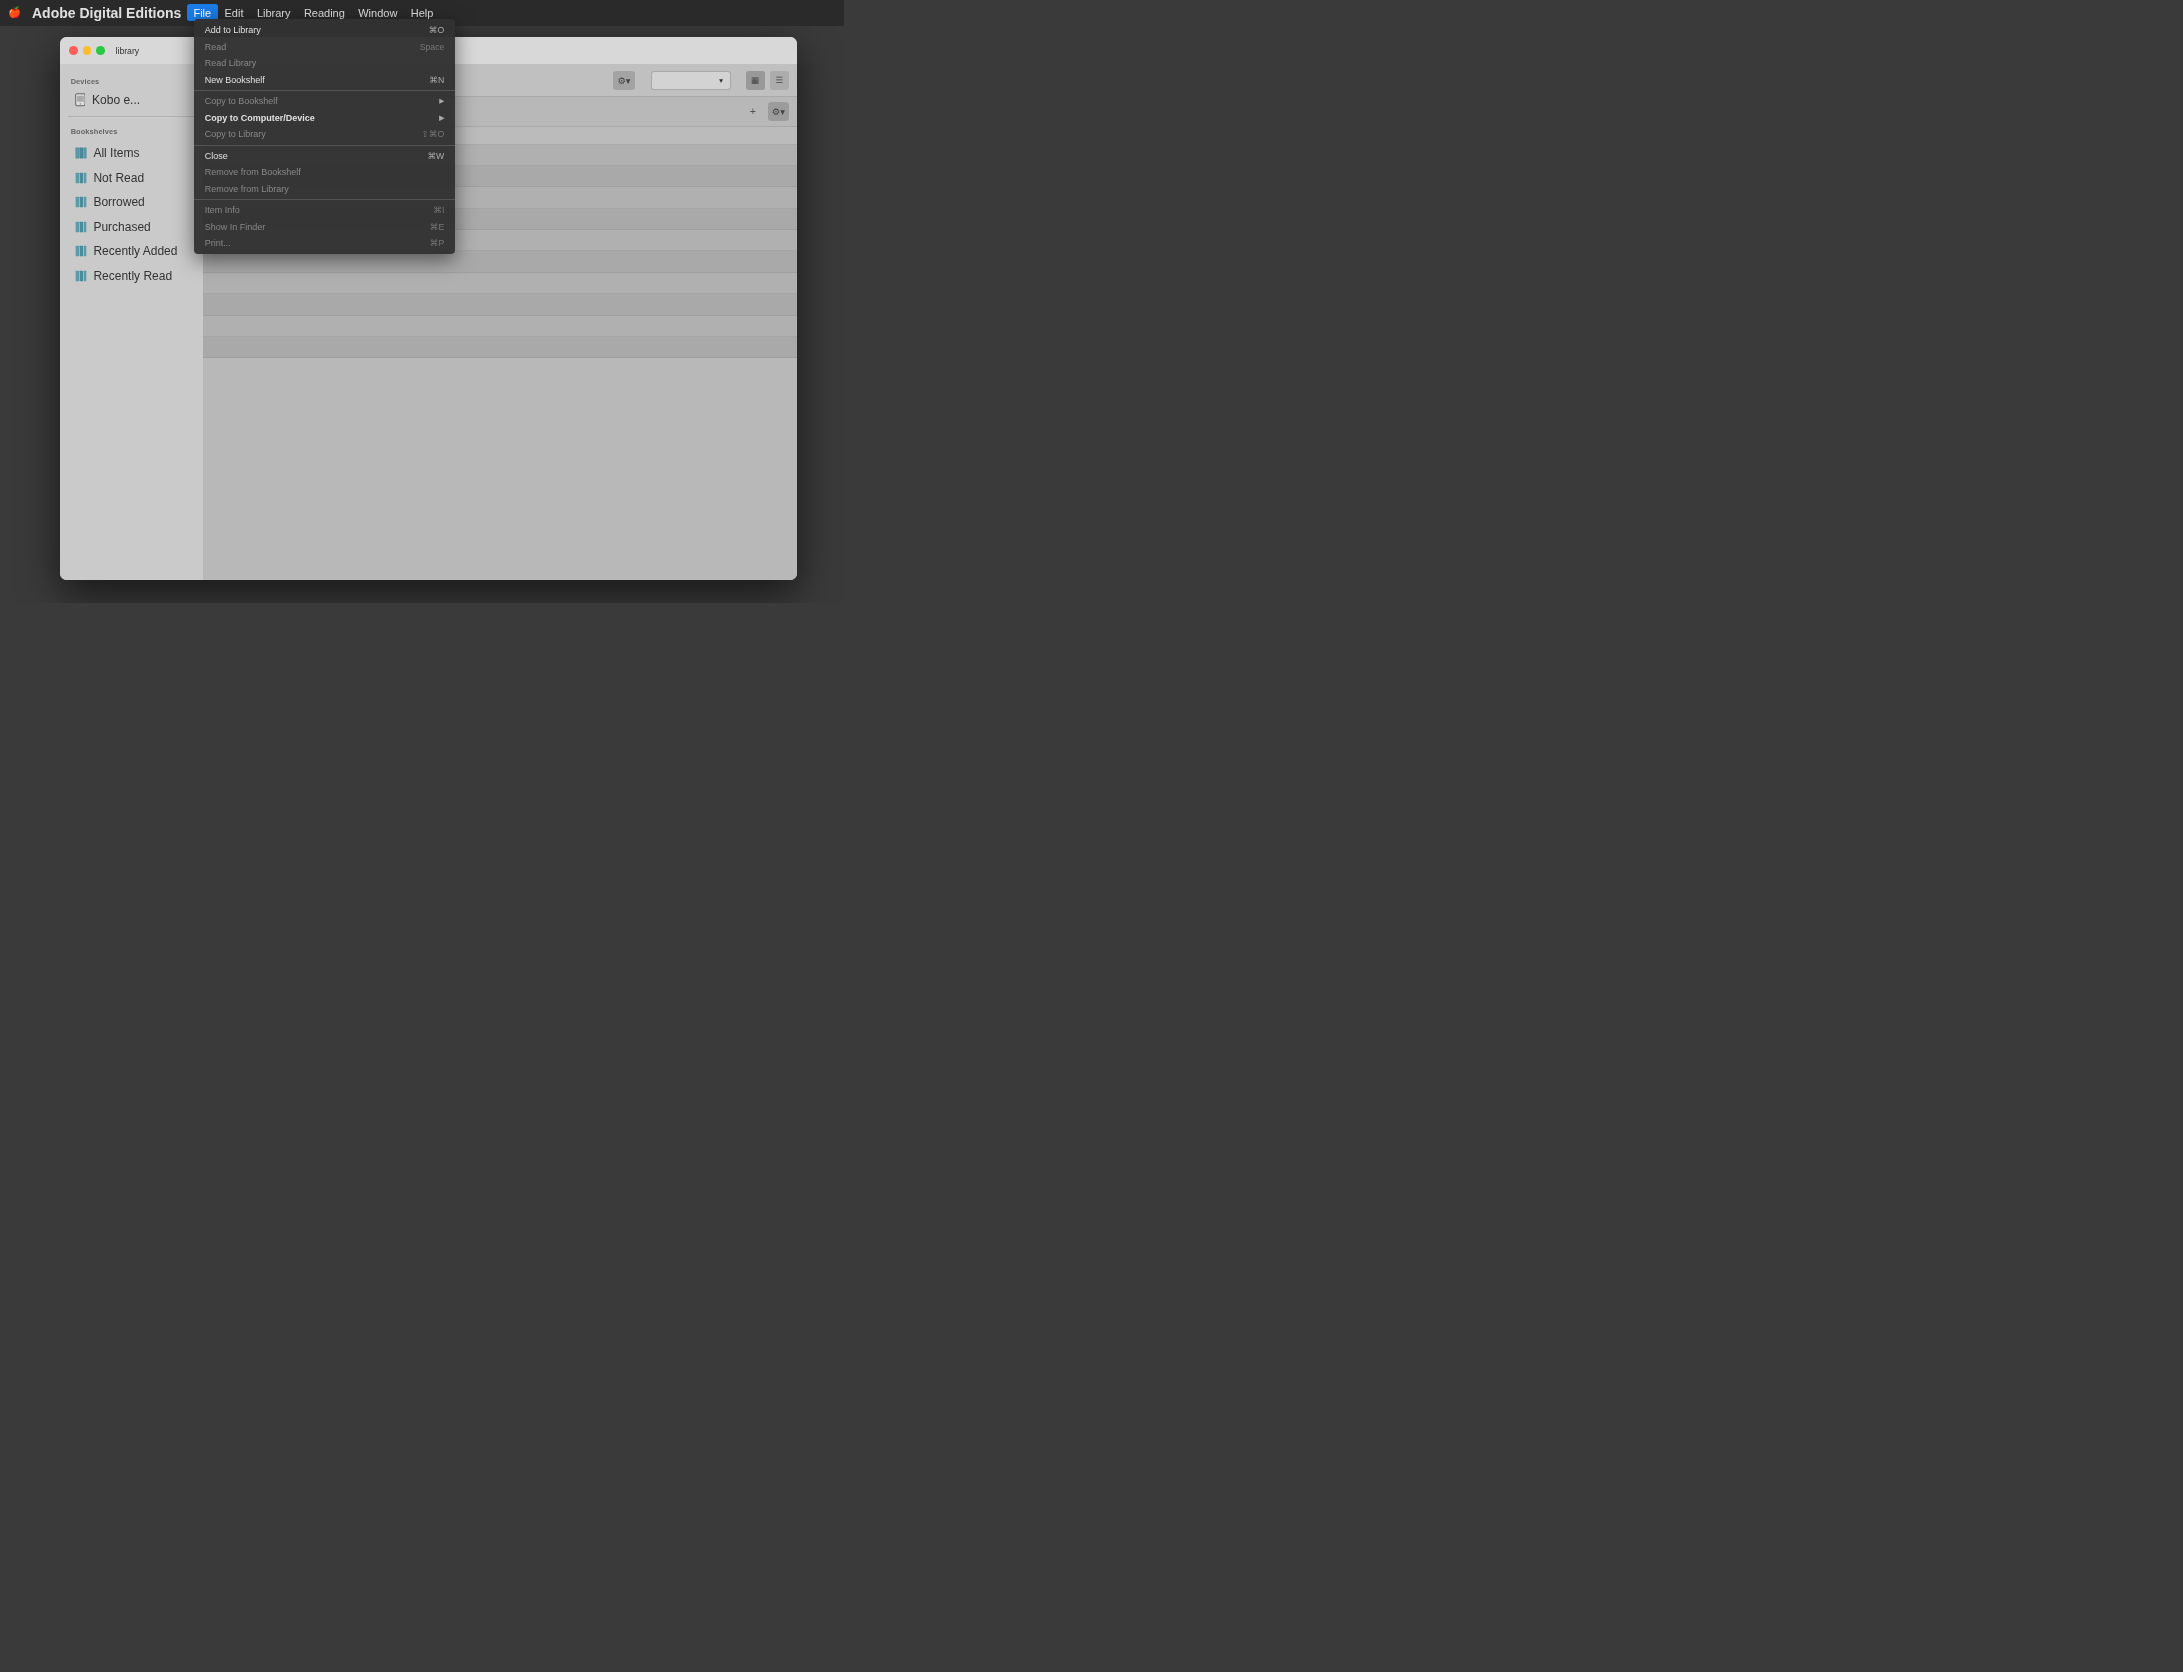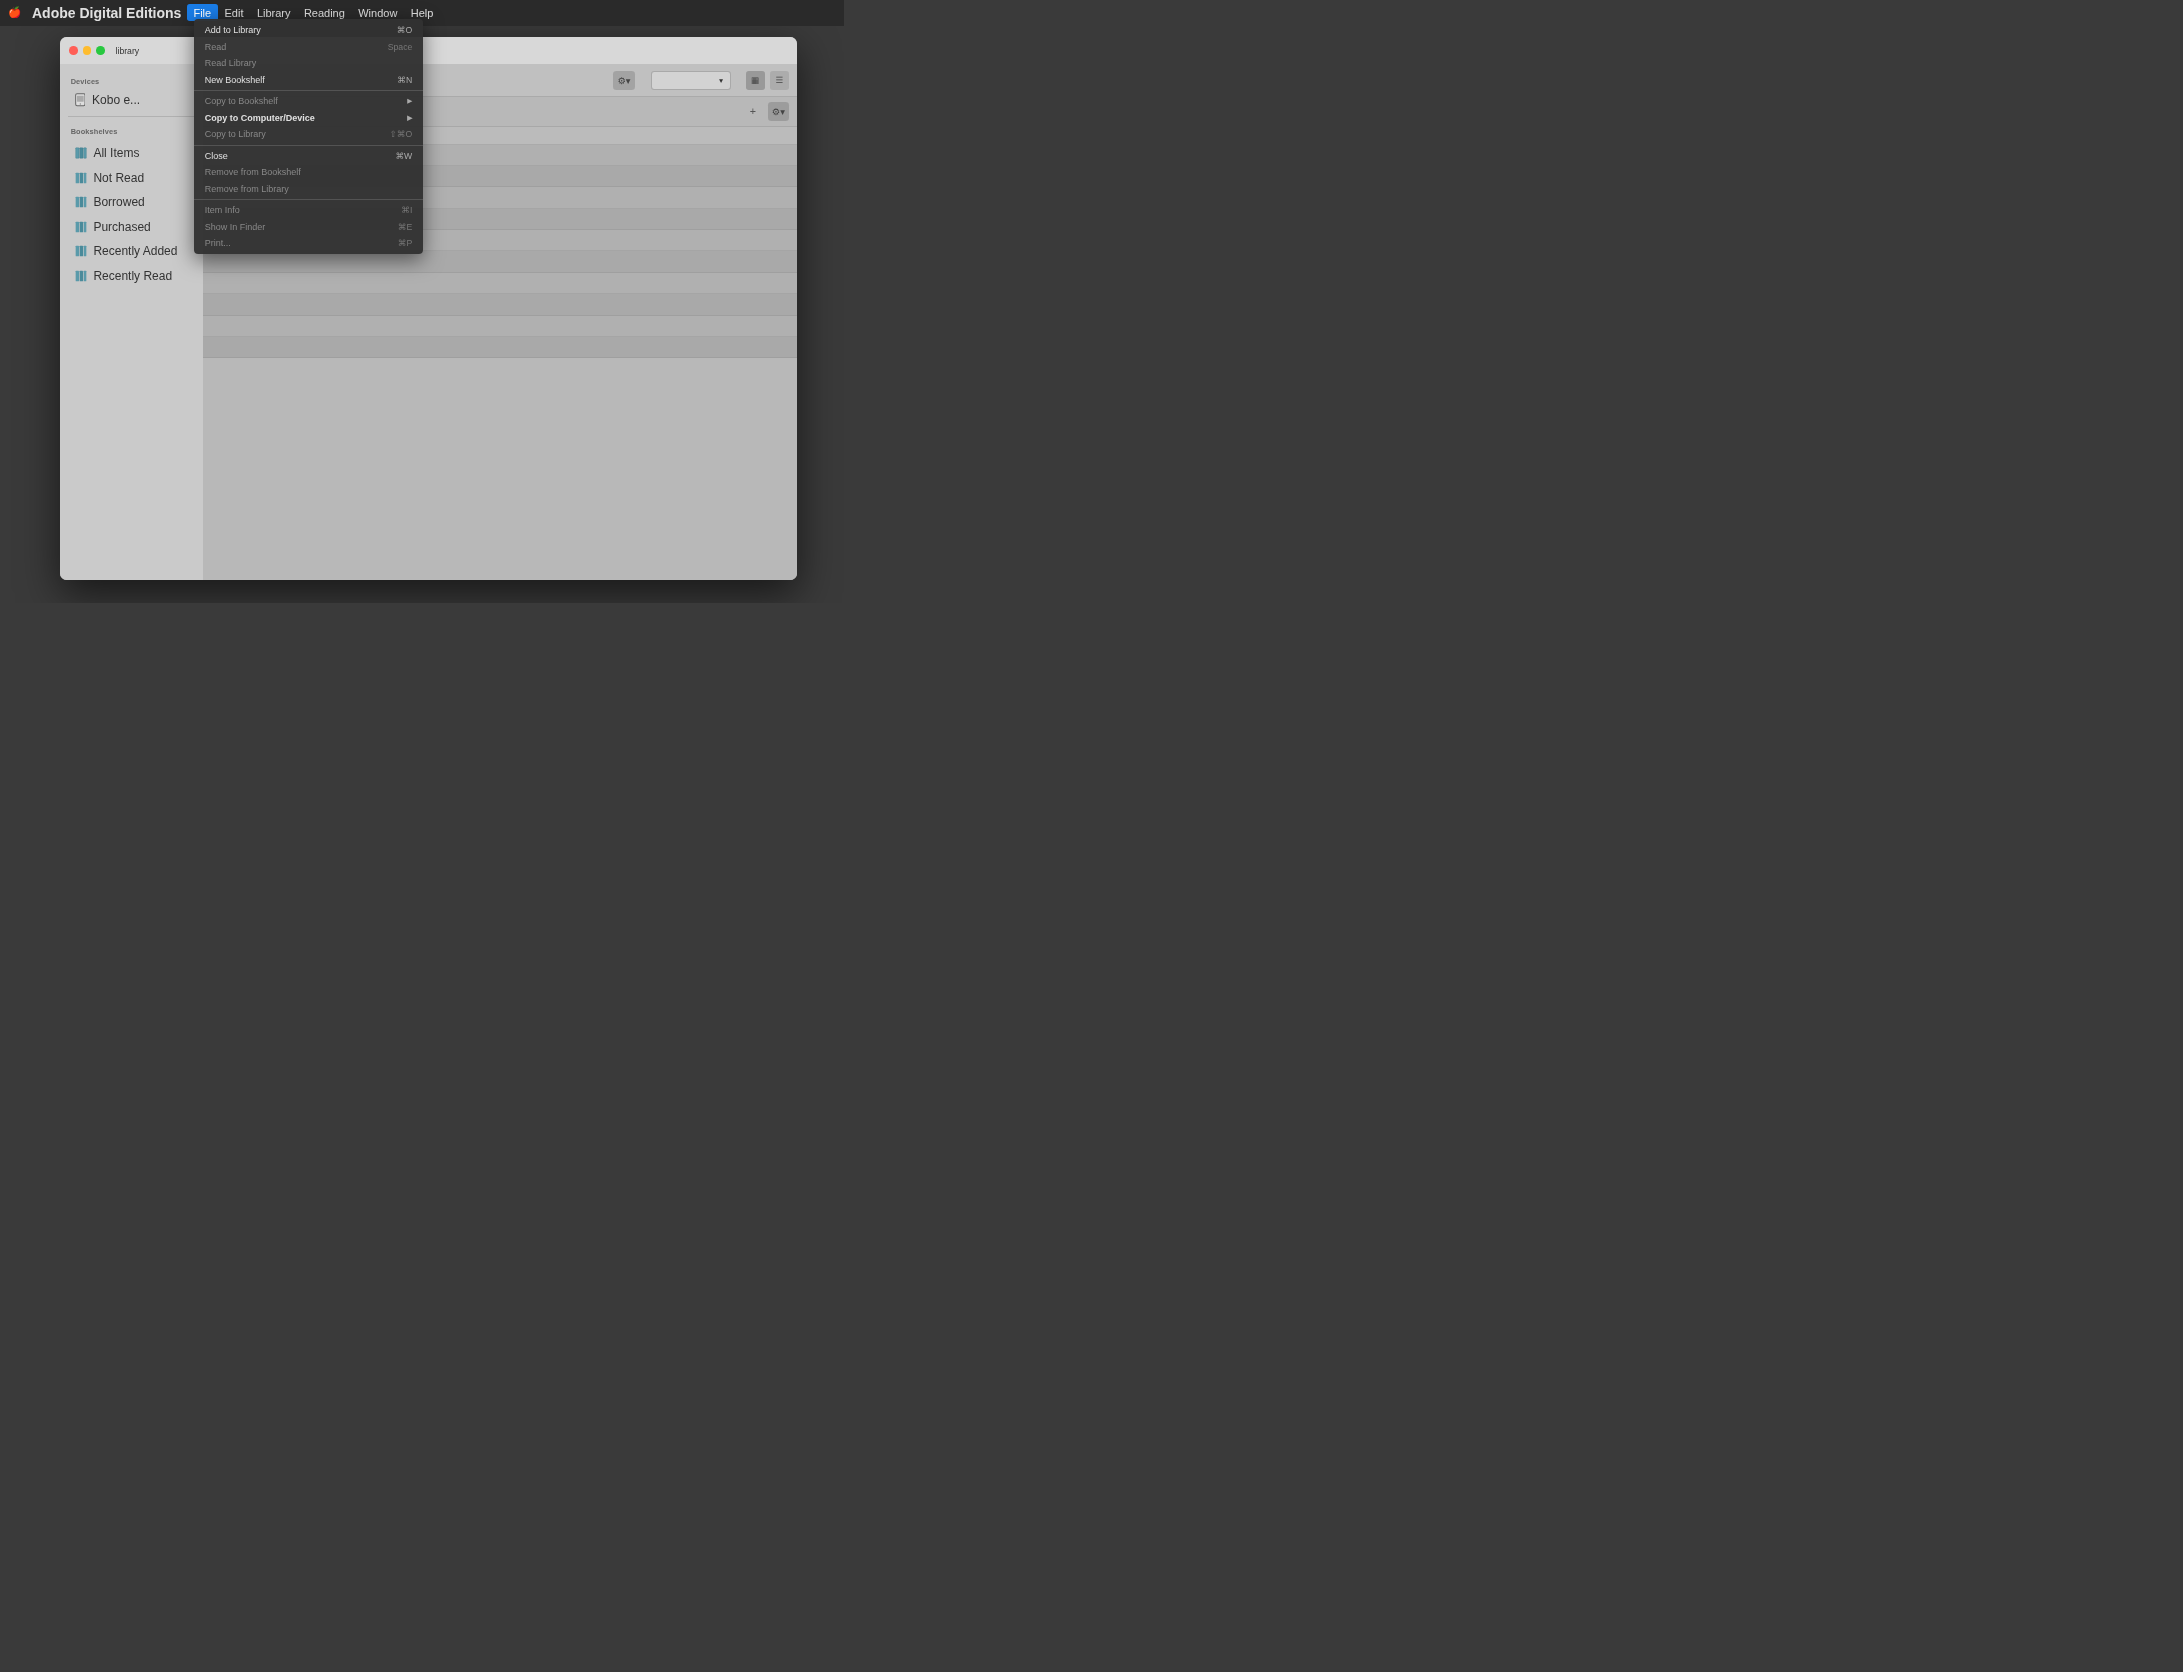--- a/index.html
+++ b/index.html
@@ -243,21 +243,21 @@
       font-size: 10.7px;
       color: #555;
       cursor: pointer;
     }
 
     
     .dropdown-menu {
       position: absolute;
       top: 19px;
       left: 194px;
-      width: 229px;
+      width: 261px;
       background: rgba(50,50,50,0.97);
       border-radius: 4px;
       box-shadow: 0 5.4px 20px rgba(0,0,0,0.5);
       z-index: 1000;
       padding: 2.7px 0;
       color: #e0e0e0;
     }
     .menu-item {
       display: flex;
       align-items: center;

